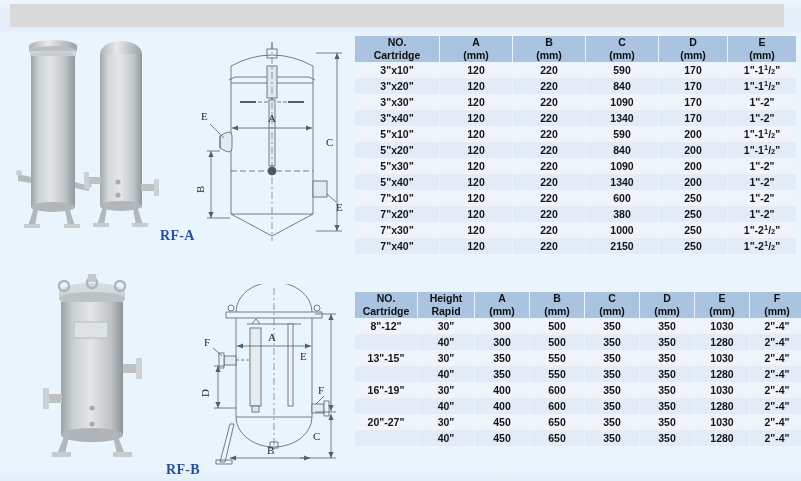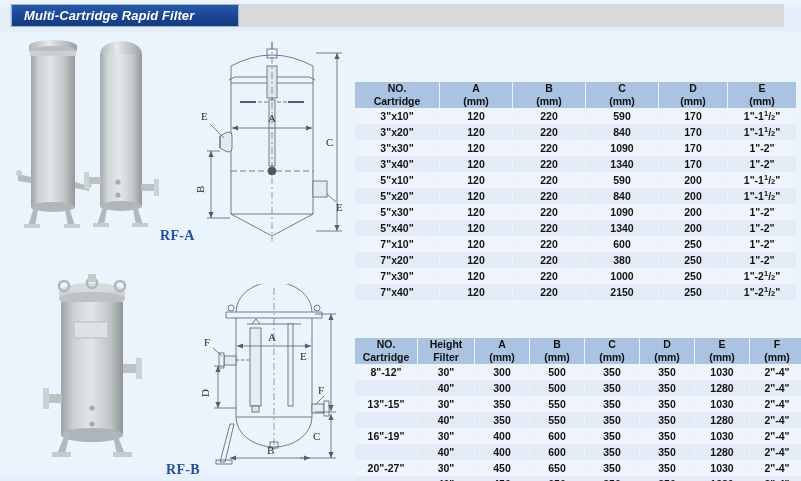--- a/index.html
+++ b/index.html
@@ -64,21 +64,20 @@
   }
 
   
   .tbl {
     position: absolute;
     border-collapse: separate;
     border-spacing: 1px 0;
     font-size: 10.5px;
     color: #141414;
     table-layout: fixed;
-    margin-top: 46px;
   }
   .tbl th {
     background: #a9c3e0;
     color: #101010;
     font-weight: bold;
     font-size: 10.5px;
     text-align: center;
     padding: 0;
     line-height: 13px;
     height: 26px;
@@ -110,23 +109,20 @@
     fill: #2a2a2a;
   }
 </style>
 </head>
 <body>
 
 <div id="page">
 
   <div id="gray-band"></div>
 
-  <div id="title-bar">
-    <span id="title-text">Multi-Cartridge Rapid Filter</span>
-  </div>
 
   <div class="photo-area" style="left:8px; top:32px; width:190px; height:215px;">
     <svg width="190" height="215" viewBox="0 0 190 215">
       <defs>
         <linearGradient id="vesA" x1="0" y1="0" x2="1" y2="0">
           <stop offset="0%" stop-color="#9ea4a7"></stop>
           <stop offset="18%" stop-color="#cdd2d4"></stop>
           <stop offset="45%" stop-color="#e0e4e5"></stop>
           <stop offset="75%" stop-color="#c2c7ca"></stop>
           <stop offset="100%" stop-color="#95999c"></stop>
@@ -519,21 +515,21 @@
         <col style="width:54px">
     </colgroup>
     <thead>
       <tr>
         <th>
           <span>NO.</span>
           <span class="l2">Cartridge</span>
         </th>
         <th>
           <span>Height</span>
-          <span class="l2">Filter</span>
+          <span class="l2">Rapid</span>
         </th>
         <th>
           <span>A</span>
           <span class="l2">(mm)</span>
         </th>
         <th>
           <span>B</span>
           <span class="l2">(mm)</span>
         </th>
         <th>

